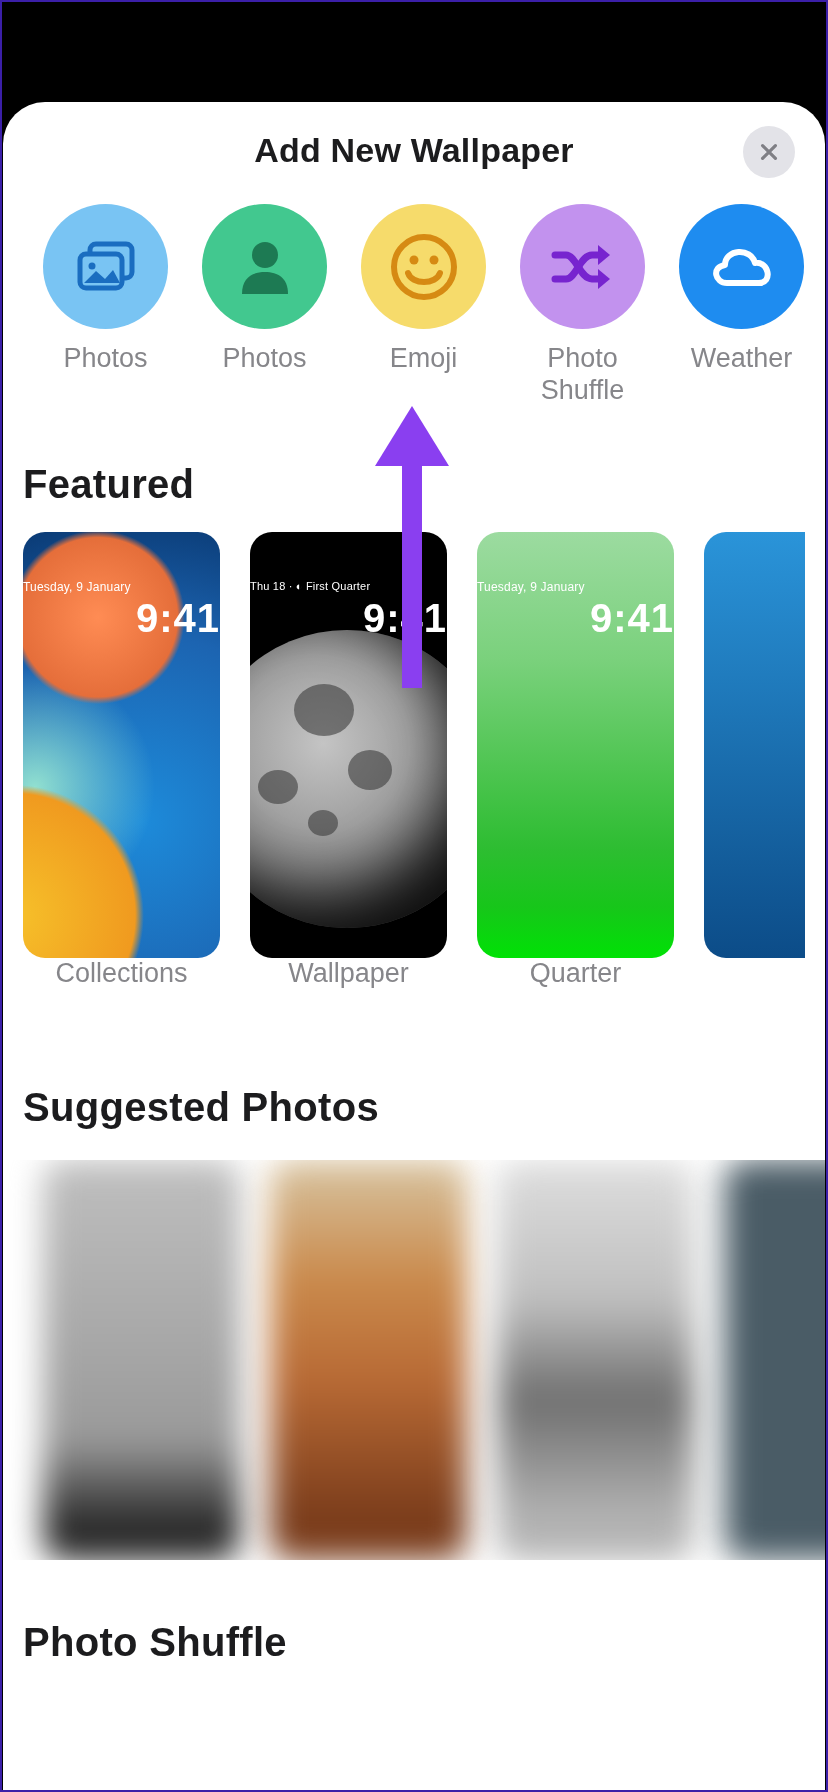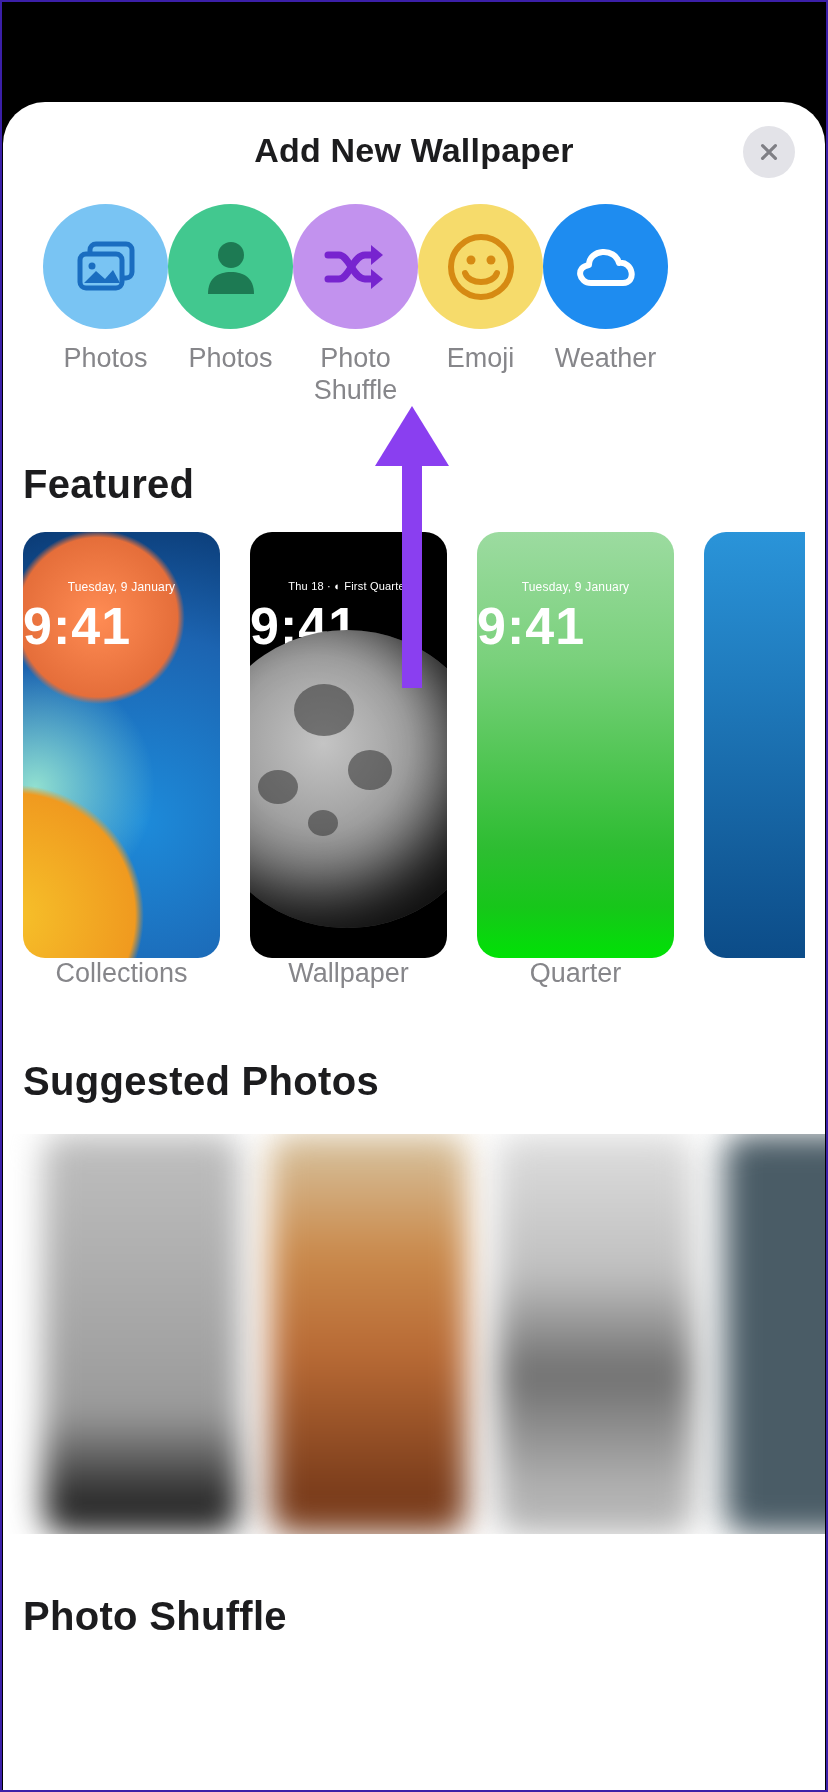--- a/index.html
+++ b/index.html
@@ -3,45 +3,45 @@
 <meta charset="utf-8">
 <style>
 *{margin:0;padding:0;box-sizing:border-box;-webkit-font-smoothing:antialiased}
 body{width:828px;height:1792px;background:#000;font-family:-apple-system,'SF Pro Text','Helvetica Neue',Arial,sans-serif;overflow:hidden;position:relative}
 .outer-border{position:absolute;inset:0;border:2px solid #3b1fa8;pointer-events:none;z-index:50}
 .sheet{position:absolute;top:102px;left:3px;right:3px;bottom:0;background:#ffffff;border-radius:42px 42px 0 0;overflow:hidden}
 .hdr{position:relative;height:96px;display:flex;align-items:center;justify-content:center}
 .hdr-title{font-size:34px;font-weight:600;color:#1c1c1e;letter-spacing:.2px}
 .close{position:absolute;right:30px;top:24px;width:52px;height:52px;border-radius:50%;background:#e3e3e8;display:flex;align-items:center;justify-content:center;cursor:pointer}
 .close svg{width:22px;height:22px;stroke:#7f7f85;stroke-width:3.5;stroke-linecap:round}
-.cat-row{display:flex;padding:6px 0 0 40px;overflow:hidden}
+.cat-row{display:flex;gap:34px;padding:6px 0 0 40px;overflow:hidden}
 .cat{display:flex;flex-direction:column;align-items:center;width:125px;flex-shrink:0}
 .circ{width:125px;height:125px;border-radius:50%;display:flex;align-items:center;justify-content:center;margin-bottom:14px}
 .cat-lbl{font-size:27px;color:#86868a;text-align:center;line-height:1.18;font-weight:400}
 .sec{padding:0 20px}
 .sec-h{font-size:40px;font-weight:700;color:#1c1c1e;letter-spacing:.3px}
 .featured-h{margin-top:55px}
 .card-row{display:flex;gap:30px;margin-top:25px;overflow:hidden}
 .card-wrap{display:flex;flex-direction:column;align-items:center;flex-shrink:0}
 .card{width:197px;height:426px;border-radius:22px;position:relative;overflow:hidden}
 .card-lbl{font-size:27px;color:#86868a;font-weight:400}
-.card-date{color:#fff;font-size:12px;text-align:center;position:absolute;top:48px;left:0;right:0;letter-spacing:.2px}
-.card-time{color:#fff;font-size:52px;font-weight:600;position:absolute;top:64px;left:0;right:0;text-align:left;letter-spacing:1px}
+.card-date{color:#fff;font-size:12px;text-align:left;position:absolute;top:48px;left:0;right:0;letter-spacing:.2px}
+.card-time{color:#fff;font-size:40px;font-weight:600;position:absolute;top:64px;left:0;right:0;text-align:right;letter-spacing:1px}
 
 .coll{background:radial-gradient(circle at -5% 90%, #f6c12a 0%, #f09a1f 28%, transparent 30%),radial-gradient(circle at 38% 20%, #ff8c54 0%, #e56e3a 22%, transparent 24%),radial-gradient(circle at 6% 60%, rgba(158,236,210,.9) 0%, transparent 38%),radial-gradient(circle at 60% 68%, #1d8bda 0%, #1c64b1 60%, #0a3a74 100%)}
 
 .astro{background:#000}
 .moon{position:absolute;left:-52px;top:98px;width:298px;height:298px;border-radius:50%;background:radial-gradient(circle at 42% 38%, #c4c4c4 0%, #a0a0a0 34%, #6f6f6f 60%, #484848 82%, #2b2b2b 100%);box-shadow:inset -34px -28px 60px rgba(0,0,0,.82)}
 .crater{position:absolute;border-radius:50%;background:rgba(60,60,60,.6)}
 .astro .card-date{font-size:11px;top:48px}
 
 .colr{background:linear-gradient(180deg,#9cdba0 0%,#7ad17c 30%,#4fc552 55%,#2ebd32 74%,#17c61a 88%,#00e205 100%)}
 
 .peek .card{background:linear-gradient(180deg,#2a94d9,#0c4c88)}
-.sugg-h{margin-top:70px}
+.sugg-h{margin-top:96px}
 .sugg-row{display:flex;gap:30px;margin-top:30px;padding-left:40px;overflow:hidden}
 .sugg{width:197px;height:400px;border-radius:22px;flex-shrink:0;filter:blur(16px)}
 .s1{background:linear-gradient(180deg,#bfbfbf 0%,#a8a8a8 45%,#9a9a9a 70%,#323232 90%,#1a1a1a 100%)}
 .s2{background:linear-gradient(180deg,#d7c4a1 0%,#ca8a4c 30%,#b86a35 55%,#7a3c1b 90%)}
 .s3{background:linear-gradient(180deg,#dedede 0%,#bfbfbf 35%,#6f6f6f 60%,#b4b4b4 90%)}
 .s4{background:#4a5c66}
 .ps-h{margin-top:60px}
 
 .arrow{position:absolute;left:367px;top:388px;z-index:30;pointer-events:none}
 </style>
@@ -75,41 +75,41 @@
     <div class="cat">
       <div class="circ" style="background:#42c88f">
         <svg width="56" height="58" viewBox="0 0 56 58">
           <circle cx="28" cy="17" r="13" fill="#1d7a53"></circle>
           <path d="M5 56 C5 40 15 34 28 34 C41 34 51 40 51 56 Z" fill="#1d7a53"></path>
         </svg>
       </div>
       <div class="cat-lbl">Photos</div>
     </div>
     <div class="cat">
+      <div class="circ" style="background:#f6db6b">
+        <svg width="72" height="72" viewBox="0 0 72 72">
+          <circle cx="36" cy="36" r="30" fill="none" stroke="#d68a13" stroke-width="6"></circle>
+          <circle cx="26" cy="29" r="4.5" fill="#d68a13"></circle>
+          <circle cx="46" cy="29" r="4.5" fill="#d68a13"></circle>
+          <path d="M20 42 C24 54 48 54 52 42" fill="none" stroke="#d68a13" stroke-width="6" stroke-linecap="round"></path>
+        </svg>
+      </div>
+      <div class="cat-lbl">Emoji</div>
+    </div>
+    <div class="cat">
       <div class="circ" style="background:#c292ee">
         <svg width="66" height="56" viewBox="0 0 66 56">
           <path d="M5 16 L16 16 C26 16 30 40 42 40 L52 40" fill="none" stroke="#7724cf" stroke-width="7" stroke-linecap="round"></path>
           <path d="M5 40 L16 40 C26 40 30 16 42 16 L52 16" fill="none" stroke="#7724cf" stroke-width="7" stroke-linecap="round"></path>
           <path d="M48 6 L60 16 L48 26 Z" fill="#7724cf"></path>
           <path d="M48 30 L60 40 L48 50 Z" fill="#7724cf"></path>
         </svg>
       </div>
       <div class="cat-lbl" style="white-space:pre-line">Photo
 Shuffle</div>
-    </div>
-    <div class="cat">
-      <div class="circ" style="background:#f6db6b">
-        <svg width="72" height="72" viewBox="0 0 72 72">
-          <circle cx="36" cy="36" r="30" fill="none" stroke="#d68a13" stroke-width="6"></circle>
-          <circle cx="26" cy="29" r="4.5" fill="#d68a13"></circle>
-          <circle cx="46" cy="29" r="4.5" fill="#d68a13"></circle>
-          <path d="M20 42 C24 54 48 54 52 42" fill="none" stroke="#d68a13" stroke-width="6" stroke-linecap="round"></path>
-        </svg>
-      </div>
-      <div class="cat-lbl">Emoji</div>
     </div>
     <div class="cat">
       <div class="circ" style="background:#1e8cf0">
         <svg width="70" height="52" viewBox="0 0 70 52">
           <path d="M20 42 C8 42 4 26 18 24 C18 8 44 6 48 22 C62 20 66 42 52 42 Z" fill="none" stroke="#fff" stroke-width="6" stroke-linejoin="round"></path>
         </svg>
       </div>
       <div class="cat-lbl">Weather</div>
     </div>
   </div>

